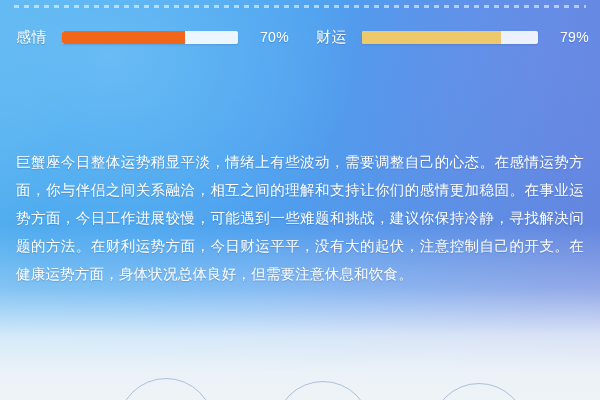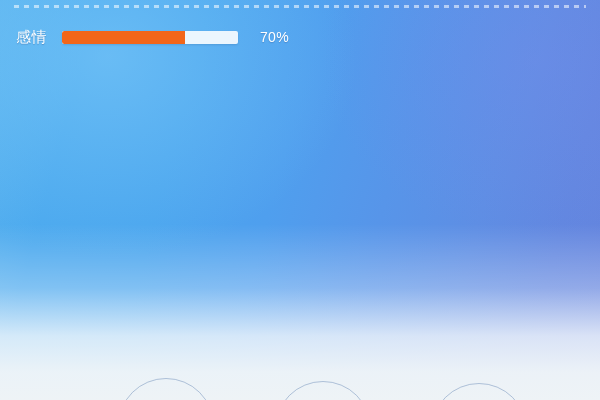--- a/index.html
+++ b/index.html
@@ -169,23 +169,31 @@
   <div id="stats">
 
     <div class="stat-row">
       <span class="stat-label">感情</span>
       <span class="stat-track">
         <span class="stat-fill" style="width: 70%; background: rgb(242, 102, 26);"></span>
       </span>
       <span class="stat-pct">70%</span>
     </div>
 
+    <div class="stat-row">
+      <span class="stat-label">财运</span>
+      <span class="stat-track">
+        <span class="stat-fill" style="width: 79%; background: rgb(237, 201, 108);"></span>
+      </span>
+      <span class="stat-pct">79%</span>
+    </div>
 
   </div>
 
+  <div id="body-text">巨蟹座今日整体运势稍显平淡，情绪上有些波动，需要调整自己的心态。在感情运势方面，你与伴侣之间关系融洽，相互之间的理解和支持让你们的感情更加稳固。在事业运势方面，今日工作进展较慢，可能遇到一些难题和挑战，建议你保持冷静，寻找解决问题的方法。在财利运势方面，今日财运平平，没有大的起伏，注意控制自己的开支。在健康运势方面，身体状况总体良好，但需要注意休息和饮食。</div>
 
   <div id="circles">
       <div class="deco-circle" style="width: 94px; height: 94px; left: 118px; top: 38px;"></div>
       <div class="deco-circle" style="width: 94px; height: 94px; left: 275px; top: 41px;"></div>
       <div class="deco-circle" style="width: 94px; height: 94px; left: 431px; top: 43px;"></div>
     </div>
 
 </div>
 
 </body></html>

